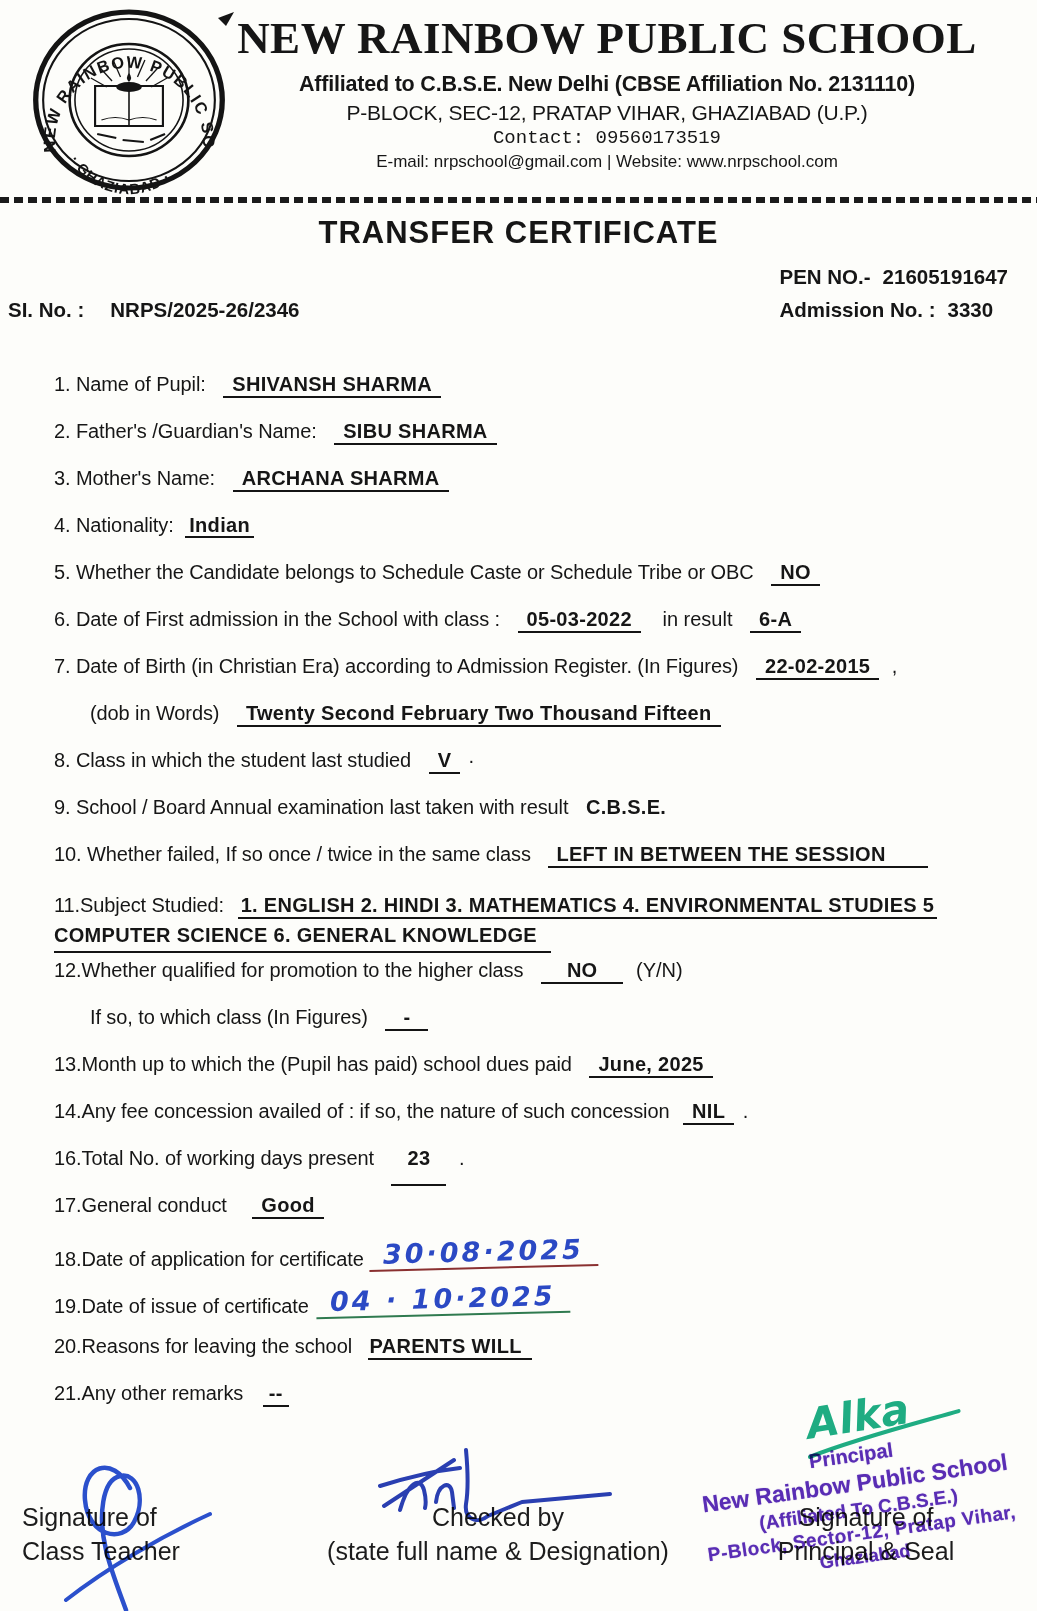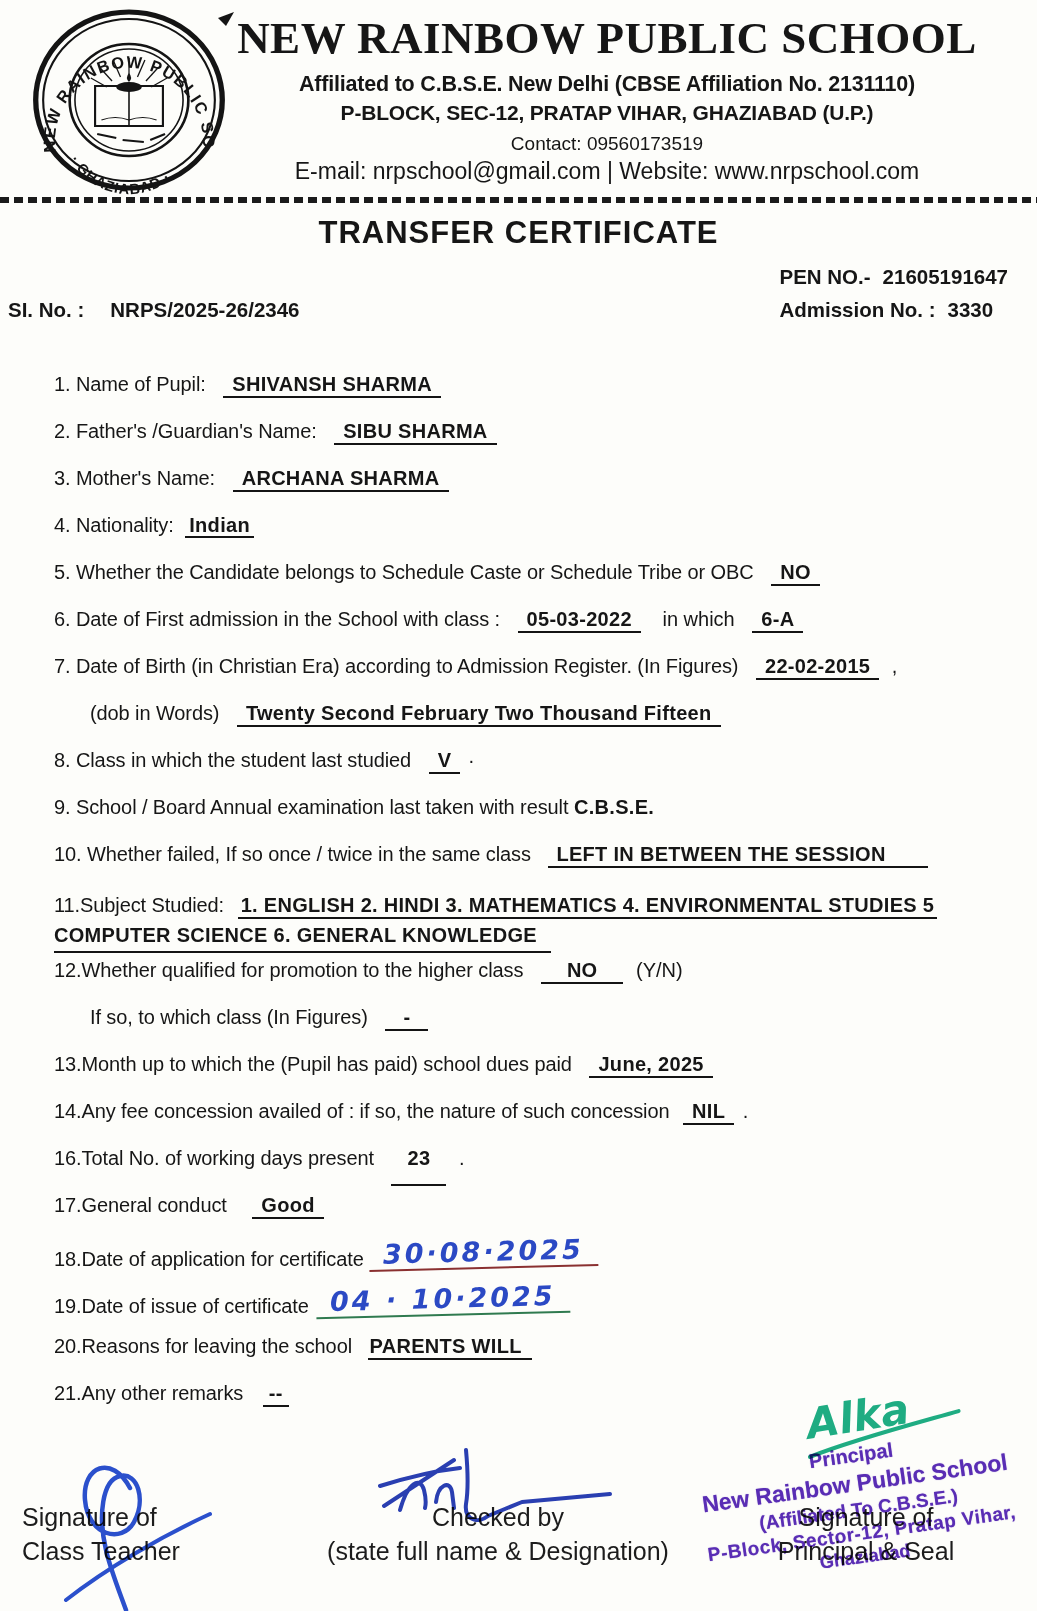--- a/index.html
+++ b/index.html
@@ -7,23 +7,23 @@
     position:relative; width:1037px; height:1611px; margin:0 auto;
     background:#fdfdfa; overflow:hidden;
     font-family:"Liberation Sans", sans-serif; color:#161616;
   }
 
   
   .logo { position:absolute; left:20px; top:4px; }
   .head-text { position:absolute; left:232px; top:16px; width:750px; text-align:center; }
   .h-school { font-family:"Liberation Serif", serif; font-weight:bold; font-size:45px; line-height:1.02; letter-spacing:.5px; }
   .h-aff  { font-size:21.5px; font-weight:bold; margin-top:10px; letter-spacing:-.2px; }
-  .h-addr { font-size:21px; font-weight:bold; margin-top:4px; letter-spacing:-.2px; }
-  .h-contact { font-size:19px; margin-top:8px; }
-  .h-email   { font-size:23px; margin-top:3px; }
+  .h-addr { font-size:21px; font-weight:normal; margin-top:4px; letter-spacing:-.2px; }
+  .h-contact { font-size:19px; margin-top:2px;font-family:Liberation Mono, monospace; }
+  .h-email   { font-size:17px; margin-top:3px; }
 
   .divider { position:absolute; top:197px; left:0; width:100%; height:6px;
     background:repeating-linear-gradient(90deg,#1b1b1b 0 9px,transparent 9px 14px); }
 
   .tc-title { position:absolute; top:215px; left:0; width:100%; text-align:center;
     font-size:31px; font-weight:bold; letter-spacing:1px; }
 
   .meta { position:absolute; top:265px; left:8px; width:1000px;
     display:flex; justify-content:space-between; align-items:flex-end;
     font-weight:bold; font-size:20.5px; }
@@ -34,21 +34,21 @@
 
   
   .content { position:absolute; top:373px; left:54px; width:960px; font-size:20px; }
   .row { height:47px; white-space:nowrap; }
   .row.indent { padding-left:36px; }
   .lbl { letter-spacing:-.1px; }
   .val { margin-left:12px; }
   .u { font-weight:bold; border-bottom:2.5px solid #141414; padding:0 9px 1px; letter-spacing:.3px; }
   .u.wide { padding:0 26px 1px; }
   .u.wide-r { padding:0 42px 1px 8px; }
-  .plain-b { font-weight:bold; letter-spacing:.3px; }
+  .plain-b { font-weight:bold; margin-left:12px; letter-spacing:.3px; }
   .suf { margin-left:7px; }
   .row.subject { height:69px; line-height:30px; white-space:normal; }
   .subj-line2 { display:inline-block; }
   
   .hand { font-family:"DejaVu Sans", sans-serif; font-style:italic; font-weight:bold;
     color:#2b49c4; font-size:27px; letter-spacing:3px; position:relative; top:-5px;
     padding:0 14px 0; display:inline-block; transform:rotate(-1.5deg); }
   .hand.red-u   { border-bottom:2.5px solid #8a3030; }
   .hand.green-u { border-bottom:2.5px solid #2f7a4f; margin-left:2px; }
 
@@ -168,21 +168,21 @@
     </div>
 
     <div class="row">
       <span class="lbl">5. Whether the Candidate belongs to Schedule Caste or Schedule Tribe or OBC</span>
       <span class="val u">NO</span>
     </div>
 
     <div class="row">
       <span class="lbl">6. Date of First admission in the School with class :</span>
       <span class="val u">05-03-2022</span>
-      <span class="suf" style="margin-left:16px;">in which</span>
+      <span class="suf" style="margin-left:16px;">in result</span>
       <span class="val u" style="border-bottom-width:2px;">6-A</span>
     </div>
 
     <div class="row">
       <span class="lbl">7. Date of Birth (in Christian Era) according to Admission Register. (In Figures)</span>
       <span class="val u">22-02-2015</span>
       <span class="suf">,</span>
     </div>
 
     <div class="row indent">

